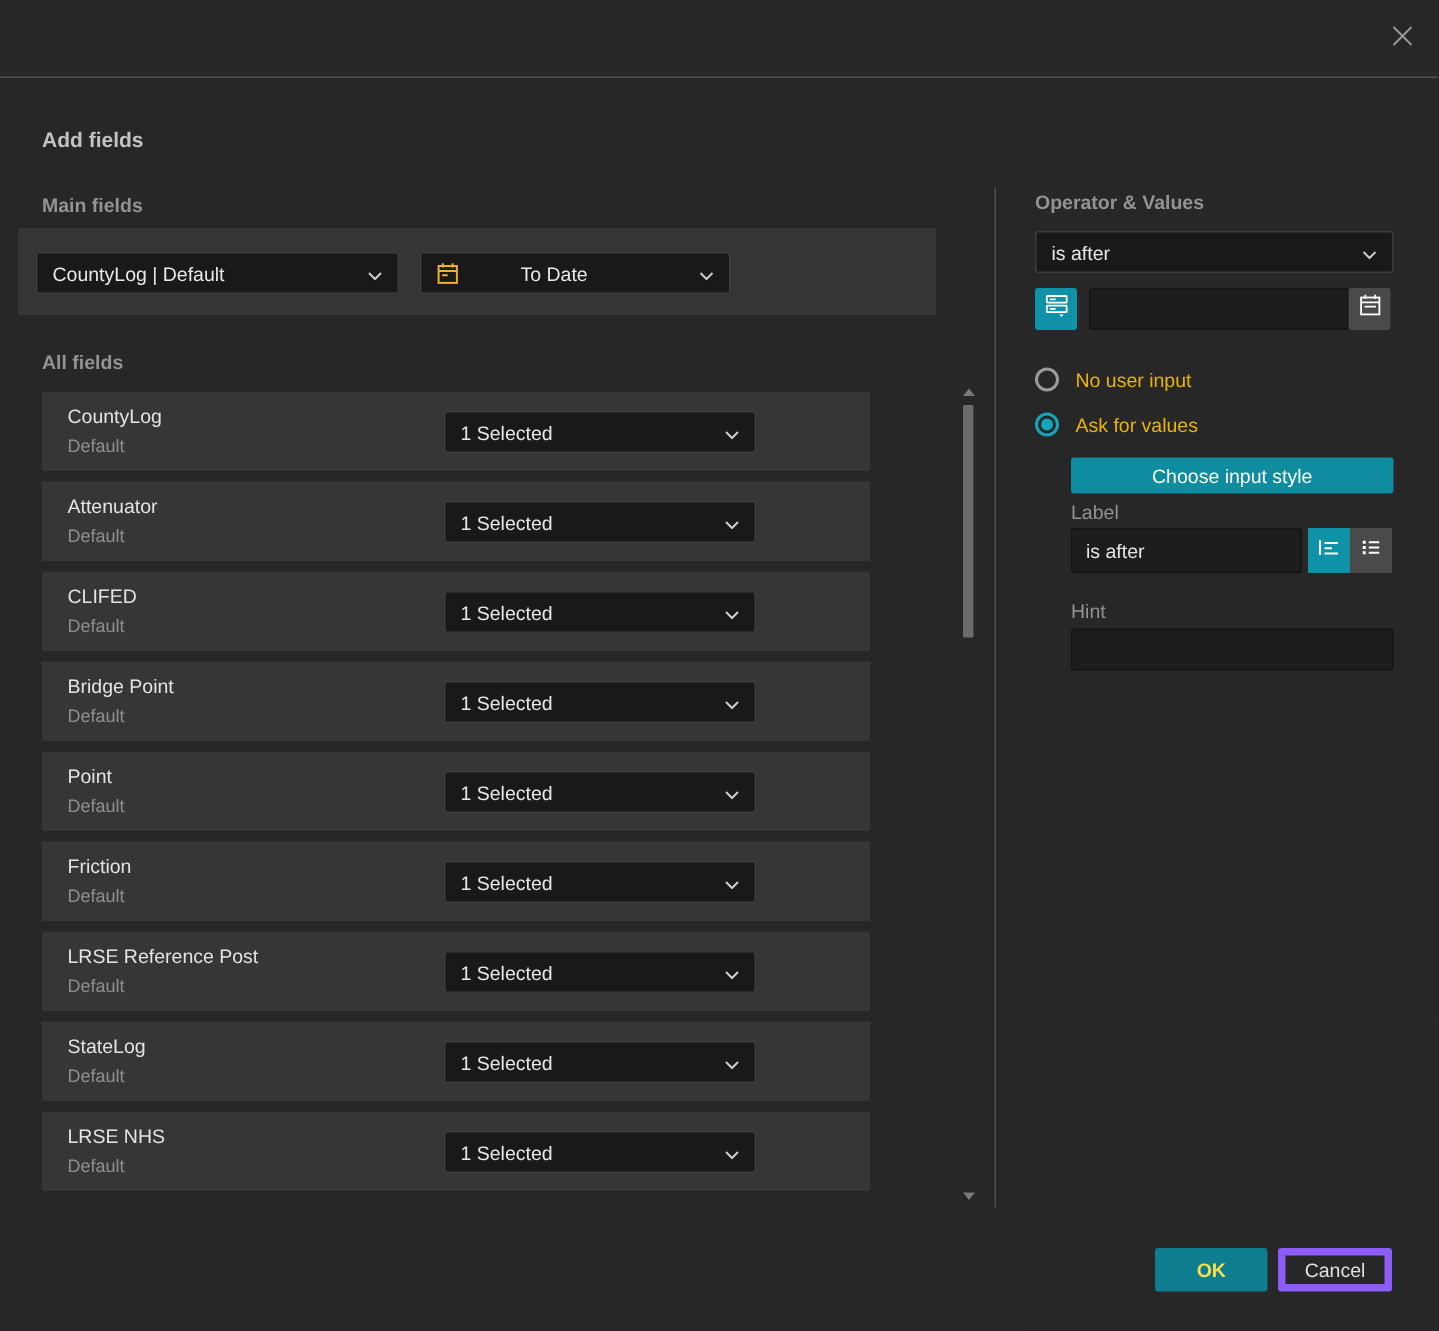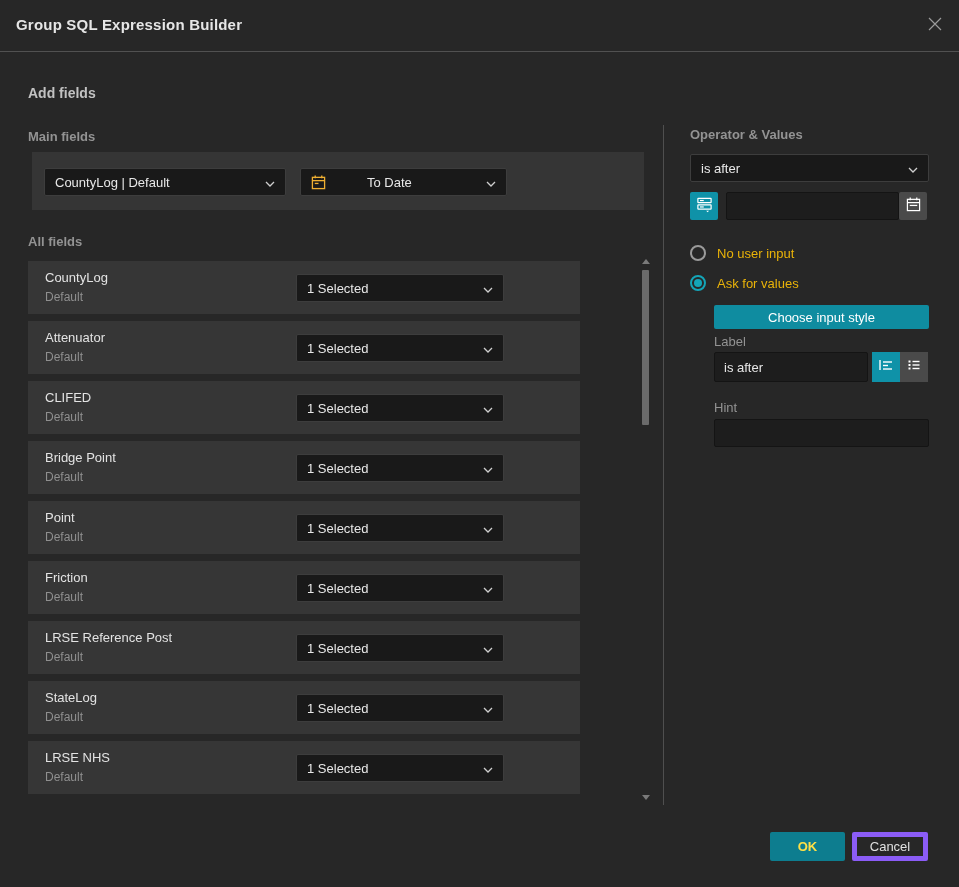--- a/index.html
+++ b/index.html
@@ -17,21 +17,21 @@
 
   
   .select { position:absolute; height:28px; background:#191919; border:1px solid #3d3d3d; border-radius:2px;
             display:flex; align-items:center; padding:0 10px; font-size:13px; color:#e8e8e8; cursor:pointer; }
   .select .sel-label { flex:1; white-space:nowrap; overflow:hidden; }
   .chev { flex:none; margin-left:6px; }
   .textinput { position:absolute; background:#1d1d1d; border:1px solid #141414; border-radius:2px;
                color:#e6e6e6; font-size:13px; padding:0 9px; outline:none; font-family:"Liberation Sans", sans-serif; }
 
   
-  .main-box { position:absolute; left:32px; top:152px; width:612px; height:58px; background:#353535; }
+  .main-box { position:absolute; left:12px; top:152px; width:612px; height:58px; background:#353535; }
 
   
   .list { position:absolute; left:28px; top:261px; width:600px; }
   .row { position:relative; width:552px; height:53px; background:#363636; margin-bottom:7px; }
   .row .fname { position:absolute; left:17px; top:9px; font-size:13px; color:#e3e3e3; }
   .row .fsub  { position:absolute; left:17px; top:29px; font-size:12px; color:#8f8f8f; }
 
   
   .sb-track { position:absolute; left:641px; top:257px; width:9px; height:545px; }
   .sb-thumb { position:absolute; left:1px; top:13px; width:7px; height:155px; background:#6b6b6b; border-radius:1px; cursor:pointer; }
@@ -58,21 +58,20 @@
   .style-btn { width:28px; height:30px; display:flex; align-items:center; justify-content:center; cursor:pointer; }
   .style-btn.active { background:#0f92a8; }
   .style-btn.idle { background:#4a4a4a; }
 </style>
 </head>
 <body>
 
 <div class="dialog">
 
   <div class="header">
-    <div class="title">Group SQL Expression Builder</div>
     <div class="close-btn">
       <span>
         <svg width="16" height="16" viewBox="0 0 16 16">
             <path d="M2 2 L14 14 M14 2 L2 14" stroke="#9a9a9a" stroke-width="1.2" fill="none"></path>
           </svg>
       </span>
     </div>
   </div>
 
   <div class="h-add">Add fields</div>

